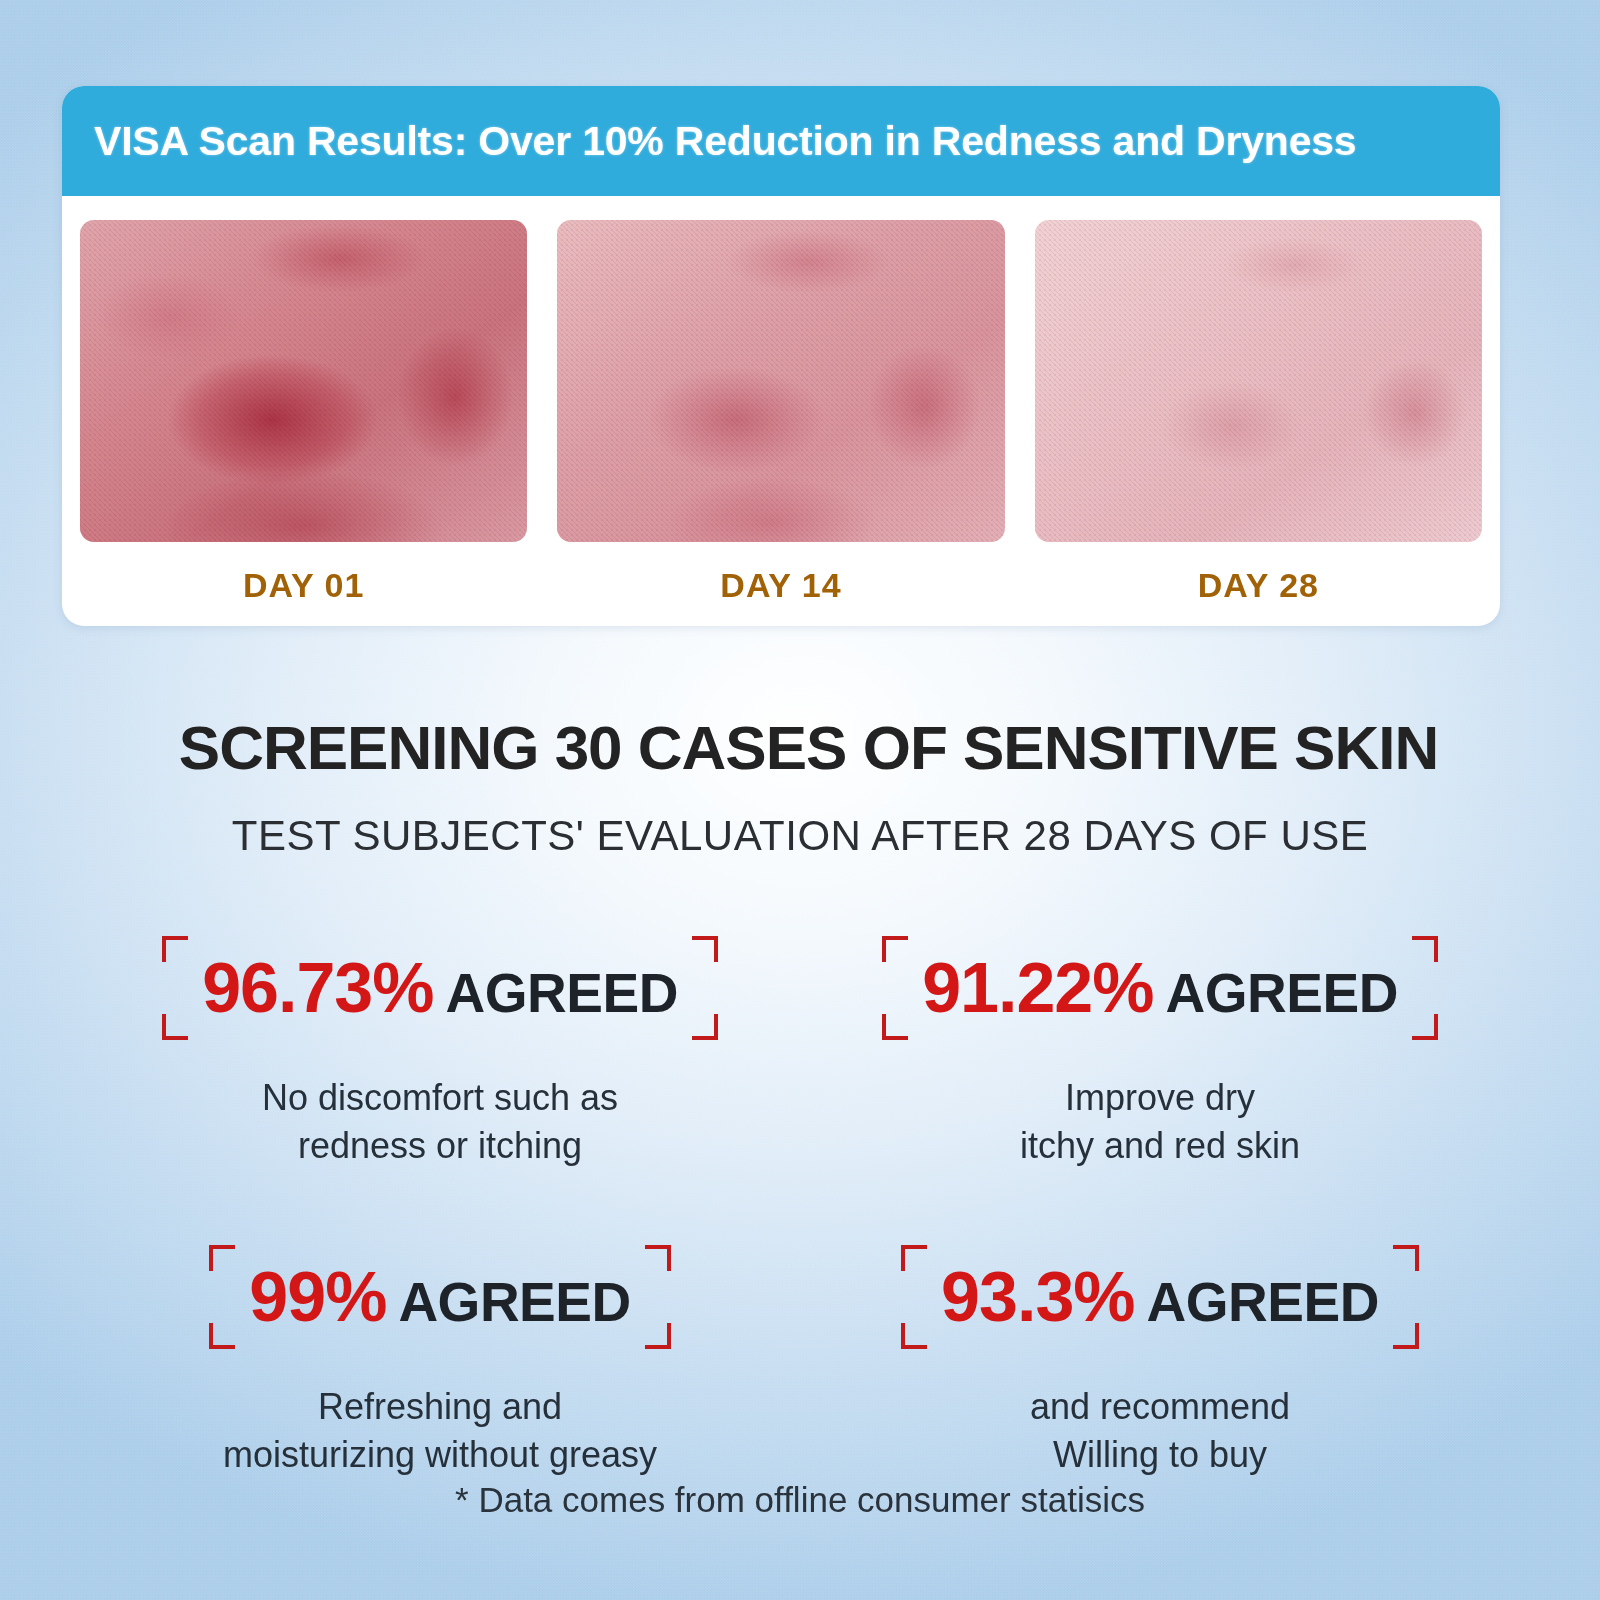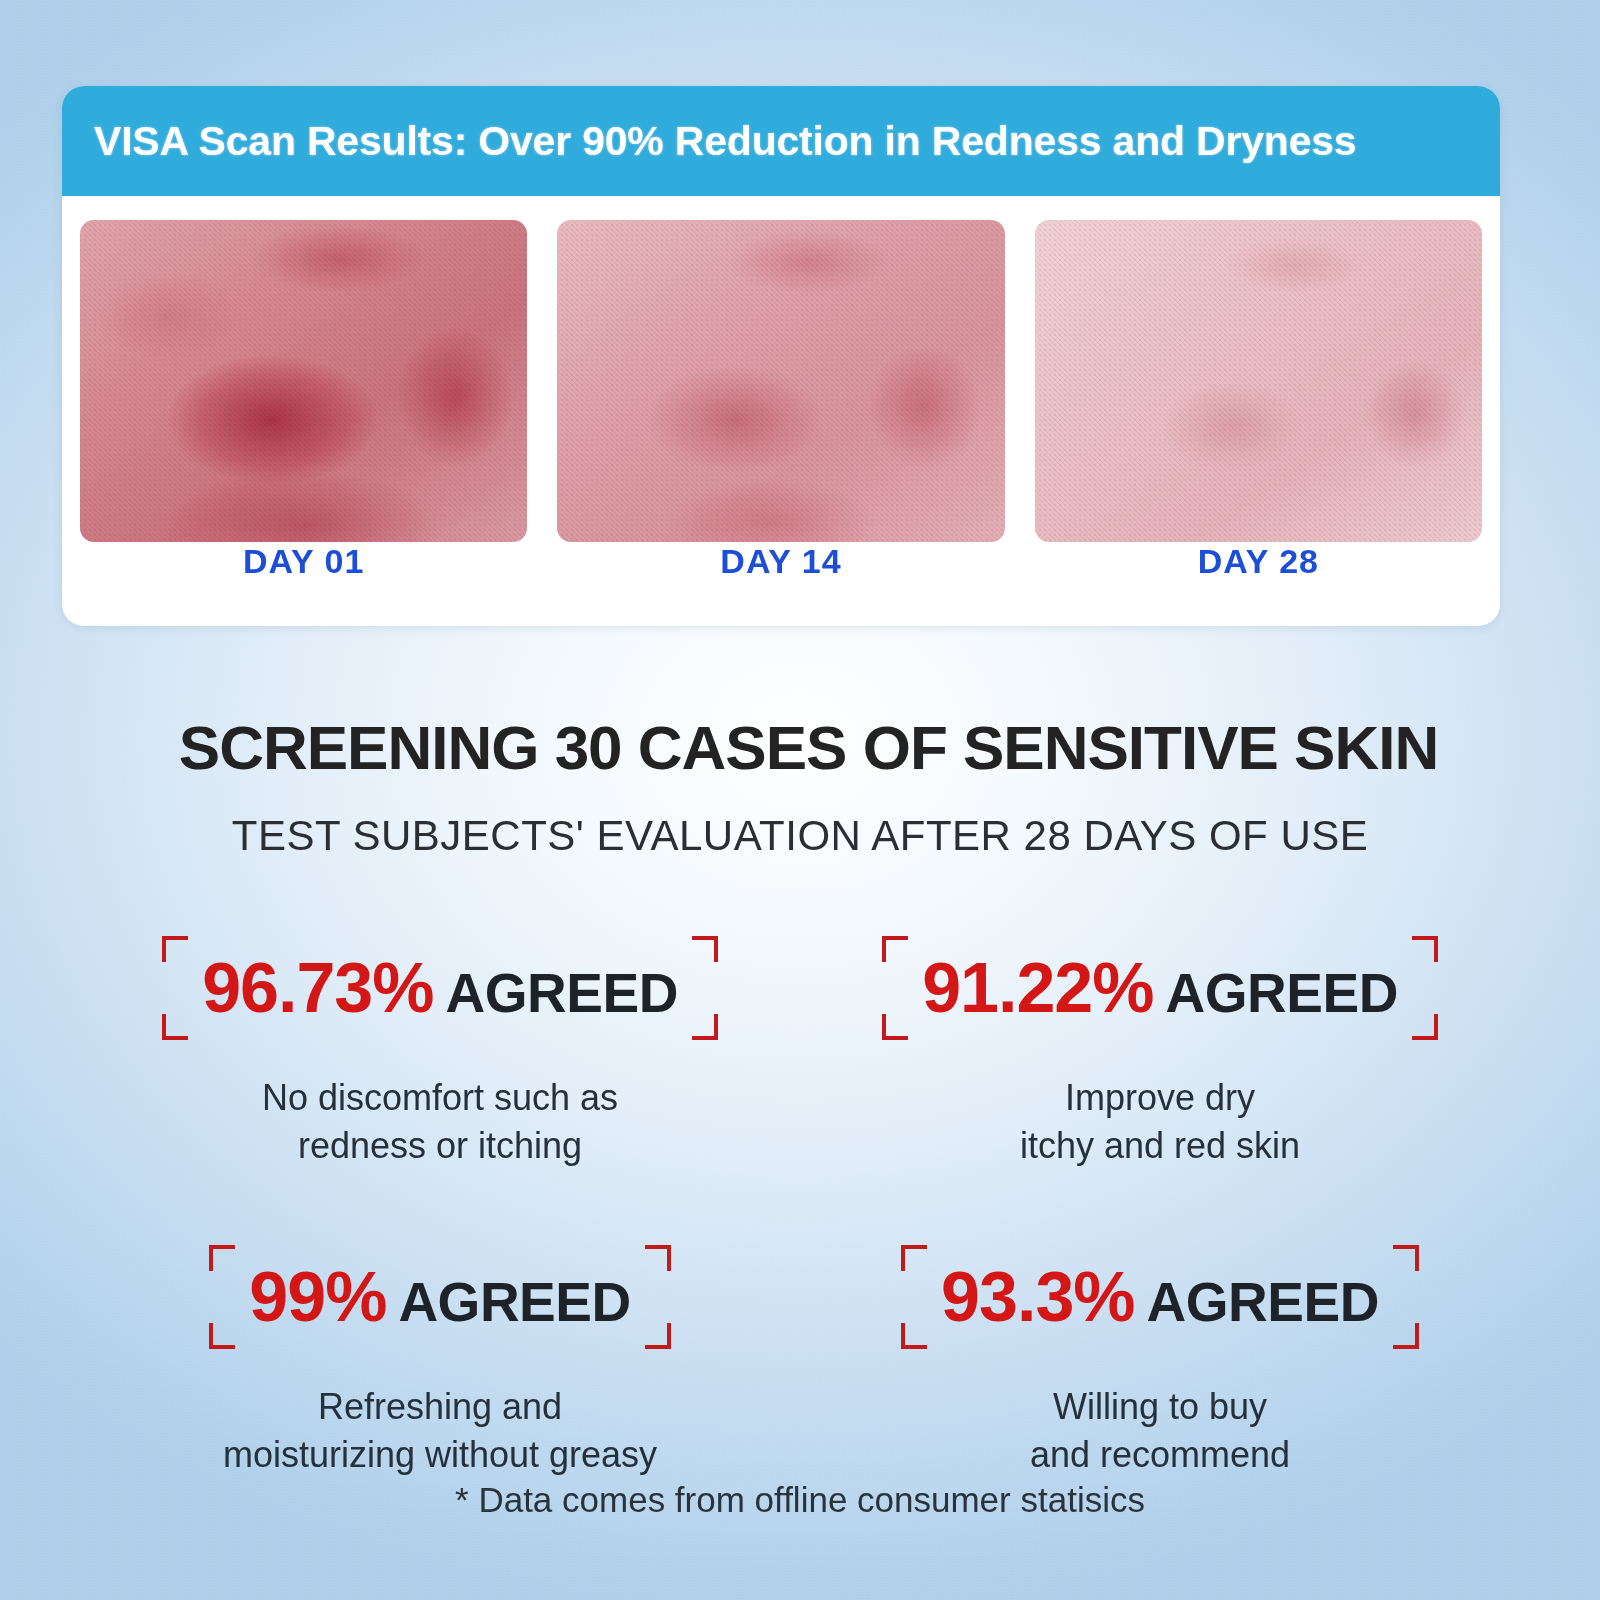--- a/index.html
+++ b/index.html
@@ -72,22 +72,22 @@
       linear-gradient(145deg,#f0d2d4 0%, #e9c0c5 40%, #e4b4bb 68%, #eccbd0 100%);
   }
   .skin-tex {
     position:absolute; inset:0; opacity:.5; mix-blend-mode:multiply;
     background-image:
       repeating-linear-gradient(48deg, rgba(150,50,70,.22) 0 1px, transparent 1px 3px),
       repeating-linear-gradient(-44deg, rgba(255,255,255,.3) 0 1px, transparent 1px 3px);
     background-size:5px 5px,6px 6px;
   }
   .day-label {
-    text-align:center; 
-    color:#1d4ed8; font-size:34px; font-weight:bold; letter-spacing:1px;
+    text-align:center; margin-top:24px;
+    color:#a16207; font-size:34px; font-weight:bold; letter-spacing:1px;
   }
 
   
   .headline {
     position:absolute; top:712px; left:0; width:100%; text-align:center;
     font-size:62px; font-weight:bold; color:#232323;
     letter-spacing:-1px; white-space:nowrap;padding-left:17px;
   }
   .subhead {
     position:absolute; top:812px; left:0; width:100%; text-align:center;
@@ -128,21 +128,21 @@
   }
 </style>
 </head>
 <body>
 
 <div class="noise"></div>
 
 <div class="card">
 
   <div class="card-header">
-    <h1>VISA Scan Results: Over 90% Reduction in Redness and Dryness</h1>
+    <h1>VISA Scan Results: Over 10% Reduction in Redness and Dryness</h1>
   </div>
 
   <div class="panels">
 
     <div class="panel">
       <div class="swatch">
         <div class="skin d1"></div>
         <div class="skin-tex"></div>
       </div>
       <div class="day-label">DAY 01</div>
@@ -216,20 +216,20 @@
 
   <div class="stat">
     <div class="stat-line">
       <span class="brk tl"></span>
       <span class="brk tr"></span>
       <span class="brk bl"></span>
       <span class="brk br"></span>
       <span class="pct">93.3%</span><span class="agreed">AGREED</span>
     </div>
     <div class="stat-desc">
+      <div>and recommend</div>
       <div>Willing to buy</div>
-      <div>and recommend</div>
     </div>
   </div>
 
 </div>
 
 <div class="footnote">* Data comes from offline consumer statisics</div>
 
 </body></html>

